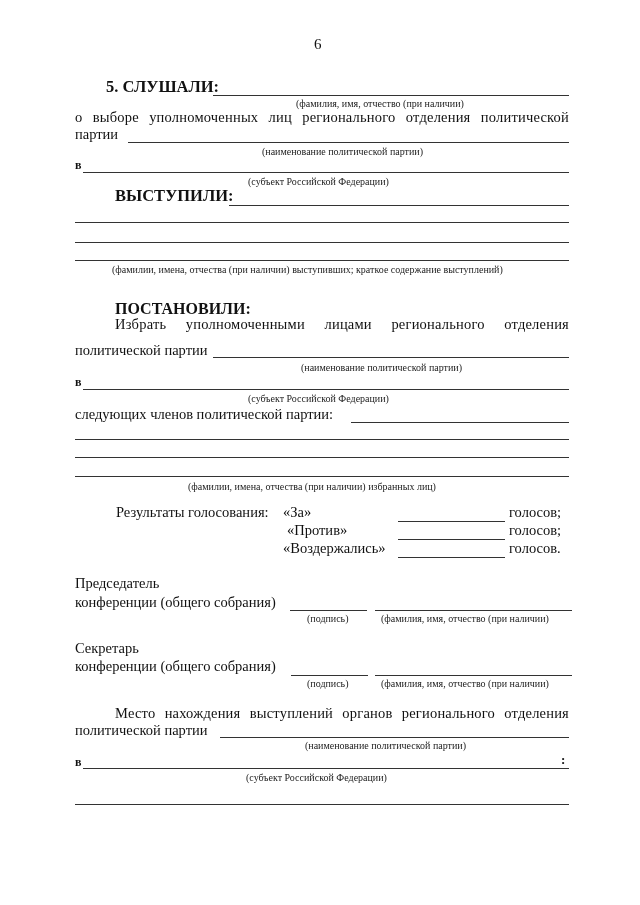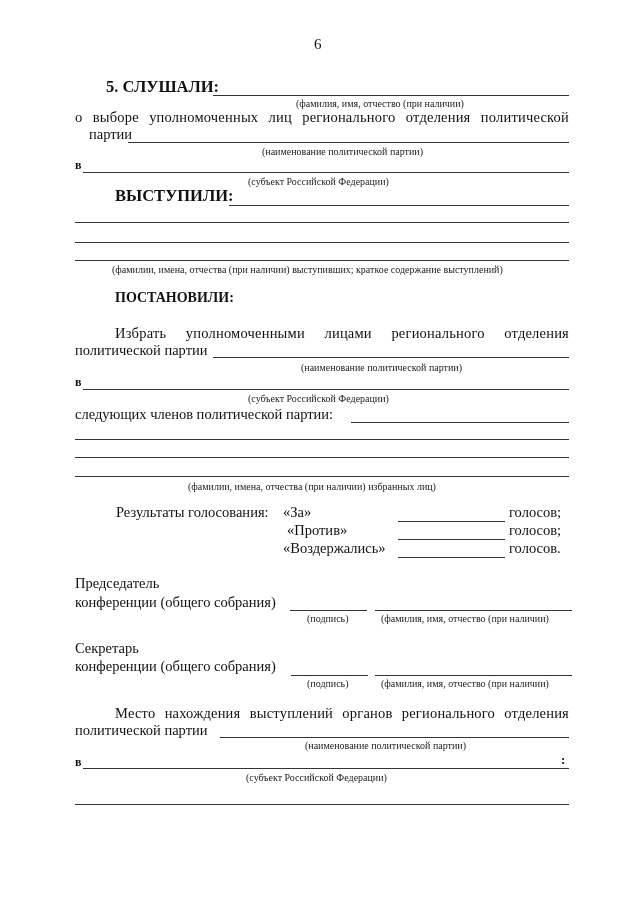--- a/index.html
+++ b/index.html
@@ -23,38 +23,38 @@
 
 <div class="just" style="left:75px; width:494px; top:109px;">
   <span>о</span>
   <span>выборе</span>
   <span>уполномоченных</span>
   <span>лиц</span>
   <span>регионального</span>
   <span>отделения</span>
   <span>политической</span>
 </div>
-<div class="abs t14" style="left:89px; top:126px;">партии</div>
+<div class="abs t14" style="left:75px; top:126px;">партии</div>
 <div class="line" style="left:128px; width:441px; top:142px;"></div>
 <div class="abs cap" style="left:262px; top:146px;">(наименование политической партии)</div>
 
 <div class="abs bold" style="left:75px; top:158px; font-size:12px;">в</div>
 <div class="line" style="left:83px; width:486px; top:172px;"></div>
 <div class="abs cap" style="left:248px; top:176px;">(субъект Российской Федерации)</div>
 
 <div class="abs bold" style="left:115px; top:186px; font-size:16.5px;">ВЫСТУПИЛИ:</div>
 <div class="line" style="left:229px; width:340px; top:205px;"></div>
 <div class="line" style="left:75px; width:494px; top:222px;"></div>
 <div class="line" style="left:75px; width:494px; top:242px;"></div>
 <div class="line" style="left:75px; width:494px; top:260px;"></div>
 <div class="abs cap" style="left:112px; top:264px;">(фамилии, имена, отчества (при наличии) выступивших; краткое содержание выступлений)</div>
 
-<div class="abs bold" style="left:115px; top:290px; font-size:14px;">ПОСТАНОВИЛИ:</div>
+<div class="abs bold" style="left:115px; top:300px; font-size:16px;">ПОСТАНОВИЛИ:</div>
 
-<div class="just" style="left:115px; width:454px; top:325px;">
+<div class="just" style="left:115px; width:454px; top:316px;">
   <span>Избрать</span>
   <span>уполномоченными</span>
   <span>лицами</span>
   <span>регионального</span>
   <span>отделения</span>
 </div>
 <div class="abs t14" style="left:75px; top:342px;">политической партии</div>
 <div class="line" style="left:213px; width:356px; top:357px;"></div>
 <div class="abs cap" style="left:301px; top:362px;">(наименование политической партии)</div>
 

